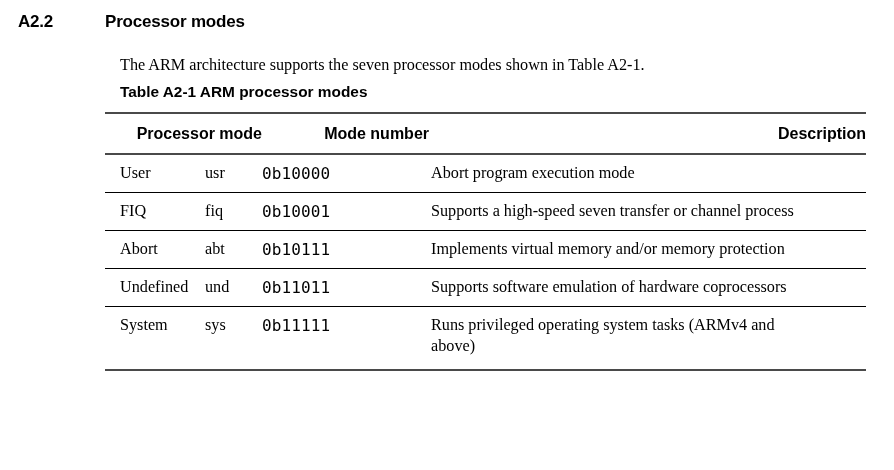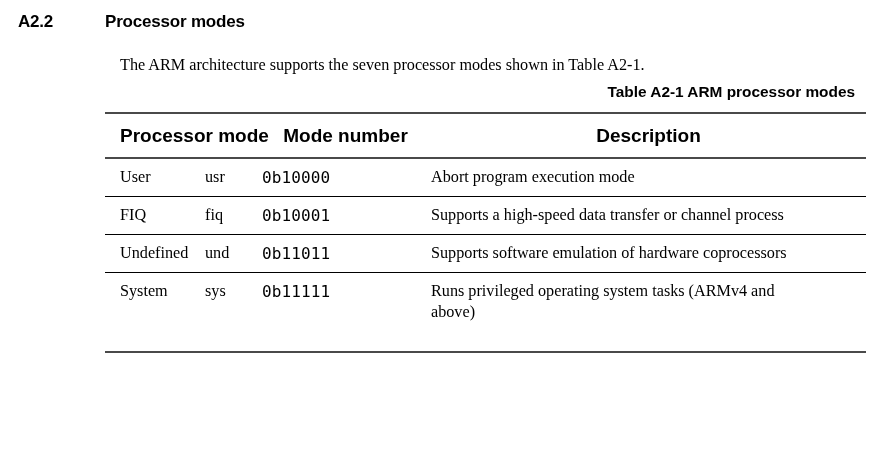--- a/index.html
+++ b/index.html
@@ -48,24 +48,24 @@
     width: 770px;
     font-size: 16.2px;
     line-height: 20px;
     white-space: nowrap;
     margin-left: 15px;
   }
 
   
   .table-caption {
     position: absolute;
-    left: 94px;
+    left: 120px;
     top: 82px;
     width: 761px;
-    text-align: right;
+    text-align: left;
     font-family: "Liberation Sans", "DejaVu Sans", sans-serif;
     font-weight: bold;
     font-size: 15.4px;
     line-height: 19px;
     white-space: nowrap;
   }
 
   
   .modes-table-wrap {
     position: absolute;
@@ -83,22 +83,22 @@
   table.modes-table col.c-num    { width: 167px; }
   table.modes-table col.c-desc   { width: 437px; }
 
   table.modes-table thead tr {
     border-top: 2px solid #4a4a4a;
     border-bottom: 2px solid #4a4a4a;
   }
   table.modes-table thead th {
     font-family: "Liberation Sans", "DejaVu Sans", sans-serif;
     font-weight: bold;
-    font-size: 19px;
-    text-align: center;
+    font-size: 16px;
+    text-align: right;
     padding: 11px 0 10px 0;
     vertical-align: middle;
     white-space: nowrap;
   }
   table.modes-table thead th.h-mode { padding-left: 15px; }
   table.modes-table thead th.h-num  { padding-left: 0px; margin-top: 23px; }
   table.modes-table thead th.h-desc { padding-left: 2px; margin-left: 21px; }
 
   table.modes-table tbody tr {
     border-bottom: 1px solid #000000;
@@ -125,21 +125,21 @@
     font-size: 16px;
     line-height: 21px;
     letter-spacing: 0.1px;
     white-space: nowrap;
   }
   table.modes-table tbody td.cell-desc {
     padding-left: 2px;
     padding-right: 60px;
   }
   table.modes-table tbody tr.last-row td {
-    padding-bottom: 28px;
+    padding-bottom: 12px;
   }
 </style>
 </head>
 <body>
 
 <div class="section-heading">
   <span class="sec-num">A2.2</span><span class="sec-title">Processor modes</span>
 </div>
 
 <p class="intro-paragraph">The ARM architecture supports the seven processor modes shown in Table A2-1.</p>
@@ -165,21 +165,27 @@
       <tr>
         <td class="cell-mode">User</td>
         <td class="cell-abbr">usr</td>
         <td class="cell-num">0b10000</td>
         <td class="cell-desc">Abort program execution mode</td>
       </tr>
       <tr>
         <td class="cell-mode">FIQ</td>
         <td class="cell-abbr">fiq</td>
         <td class="cell-num">0b10001</td>
-        <td class="cell-desc">Supports a high-speed data transfer or channel process</td>
+        <td class="cell-desc">Supports a high-speed seven transfer or channel process</td>
+      </tr>
+      <tr>
+        <td class="cell-mode">Abort</td>
+        <td class="cell-abbr">abt</td>
+        <td class="cell-num">0b10111</td>
+        <td class="cell-desc">Implements virtual memory and/or memory protection</td>
       </tr>
       <tr>
         <td class="cell-mode">Undefined</td>
         <td class="cell-abbr">und</td>
         <td class="cell-num">0b11011</td>
         <td class="cell-desc">Supports software emulation of hardware coprocessors</td>
       </tr>
       <tr class="last-row">
         <td class="cell-mode">System</td>
         <td class="cell-abbr">sys</td>

